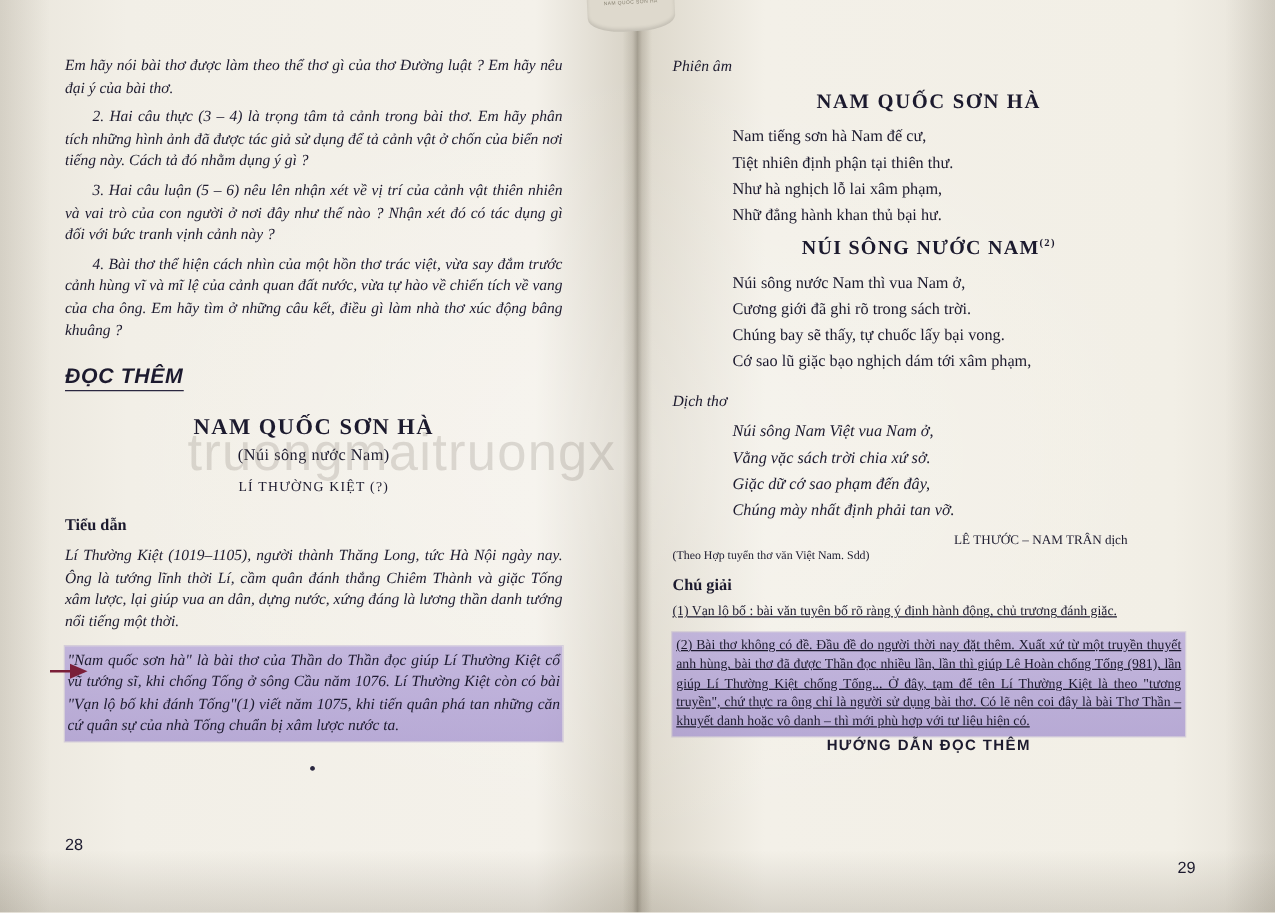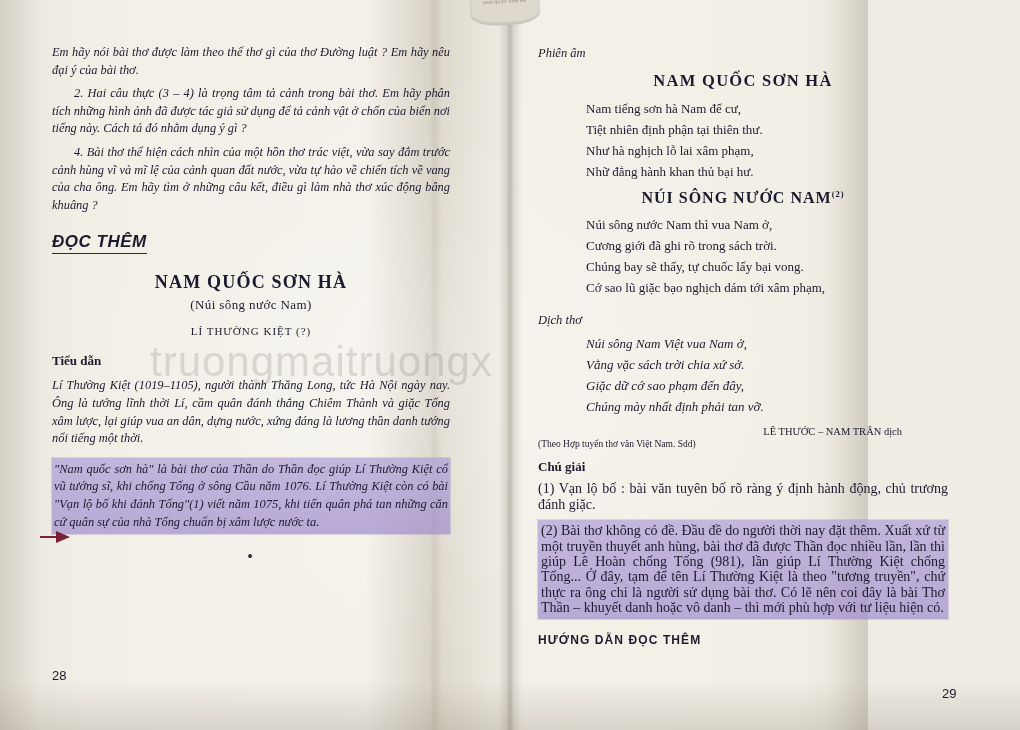--- a/index.html
+++ b/index.html
@@ -3,21 +3,21 @@
 <meta charset="utf-8">
 <style>
   html,body{margin:0;padding:0;}
   body{
     width:1020px;height:730px;overflow:hidden;
     background:#efece4;
     font-family:"Liberation Serif", serif;
     color:#1c1a2e;
   }
   .page{
-    position:relative;width:868px;height:730px;
+    position:relative;width:1020px;height:730px;
     background:
       radial-gradient(ellipse at 50% 50%, rgba(255,255,255,0.25) 0%, rgba(255,255,255,0) 60%),
       linear-gradient(90deg,#e9e5db 0%,#f2efe7 10%,#f4f1ea 42%,#d8d3c7 49.5%,#cdc7ba 50%,#ded9cd 51%,#f3f0e8 60%,#f2efe6 92%,#e6e2d8 100%);
   }
   .spine{
     position:absolute;left:498px;top:0;width:24px;height:730px;
     background:linear-gradient(90deg,rgba(120,112,96,0) 0%,rgba(120,112,96,0.20) 35%,rgba(90,84,70,0.35) 50%,rgba(120,112,96,0.18) 65%,rgba(120,112,96,0) 100%);
   }
   .topnick{
     position:absolute;left:470px;top:-4px;width:70px;height:26px;
@@ -83,22 +83,22 @@
 
   
   .lbl{font-style:italic;font-size:12.5px;margin-top:2px;}
   .han-title{text-align:center;font-weight:bold;font-size:16.5px;letter-spacing:1.3px;margin:10px 0 8px 0;}
   .verse{font-size:13px;line-height:19px;padding-left:48px;}
   .verse.it{font-style:italic;}
   .dn-title{text-align:center;font-weight:bold;font-size:16px;letter-spacing:1px;margin:8px 0 8px 0;}
   .sup{font-size:8.5px;vertical-align:super;}
   .credit{text-align:right;font-size:10.5px;margin-top:10px;padding-right:46px;}
   .credit2{text-align:left;font-size:9.5px;margin-top:2px;padding-right:22px;}
-  .note{font-size:14px;line-height:15.4px;text-align:justify;}
-  .hd-title{font-weight:bold;font-size:12px;letter-spacing:1.1px;margin-top:14px;font-family:"Liberation Sans",sans-serif;}
+  .note{font-size:11px;line-height:15.4px;text-align:justify;text-decoration:underline;}
+  .hd-title{text-align:center;font-weight:bold;font-size:12px;letter-spacing:1.1px;font-family:"Liberation Sans",sans-serif;}
   .hd-body{font-size:11.8px;line-height:16.4px;font-style:italic;text-align:justify;margin-top:8px;}
 
   .watermark{
     position:absolute;left:150px;top:338px;width:820px;height:60px;
     font-family:"Liberation Sans",sans-serif;
     font-size:42px;letter-spacing:1px;
     color:rgba(110,100,90,0.20);
     white-space:nowrap;overflow:hidden;
     pointer-events:none;
   }
@@ -122,20 +122,21 @@
   <div class="shadow-left"></div>
   <div class="shadow-right"></div>
   <div class="shadow-bottom"></div>
   <div class="spine"></div>
   <div class="topnick">NAM QUỐC SƠN HÀ</div>
 
   <div class="col left">
     <div class="body-text">
       <p>Em hãy nói bài thơ được làm theo thể thơ gì của thơ Đường luật ? Em hãy nêu đại ý của bài thơ.</p>
       <p class="ind" style="margin-top:6px">2. Hai câu thực (3 – 4) là trọng tâm tả cảnh trong bài thơ. Em hãy phân tích những hình ảnh đã được tác giả sử dụng để tả cảnh vật ở chốn của biển nơi tiếng này. Cách tả đó nhằm dụng ý gì ?</p>
+      <p class="ind" style="margin-top:6px">3. Hai câu luận (5 – 6) nêu lên nhận xét về vị trí của cảnh vật thiên nhiên và vai trò của con người ở nơi đây như thế nào ? Nhận xét đó có tác dụng gì đối với bức tranh vịnh cảnh này ?</p>
       <p class="ind" style="margin-top:6px">4. Bài thơ thể hiện cách nhìn của một hồn thơ trác việt, vừa say đắm trước cảnh hùng vĩ và mĩ lệ của cảnh quan đất nước, vừa tự hào về chiến tích về vang của cha ông. Em hãy tìm ở những câu kết, điều gì làm nhà thơ xúc động bâng khuâng ?</p>
     </div>
 
     <div class="docthem">ĐỌC THÊM</div>
 
     <div class="poem-title">NAM QUỐC SƠN HÀ</div>
     <div class="poem-sub">(Núi sông nước Nam)</div>
     <div class="author-c">LÍ THƯỜNG KIỆT (?)</div>
 
     <div class="sec-h">Tiểu dẫn</div>

